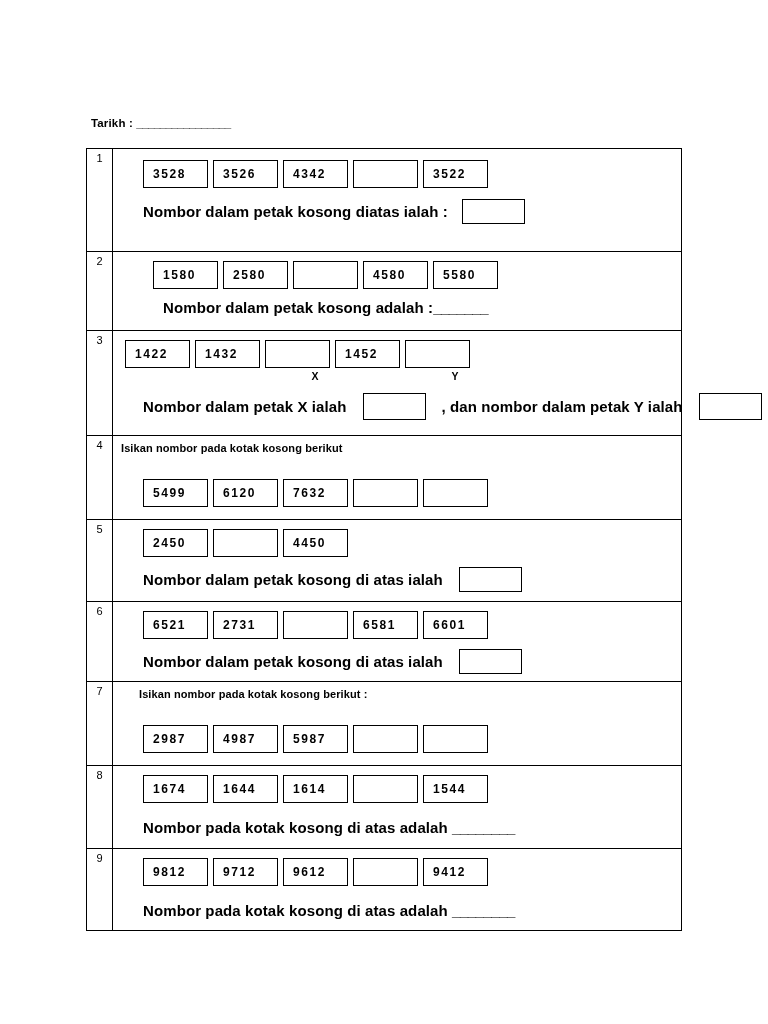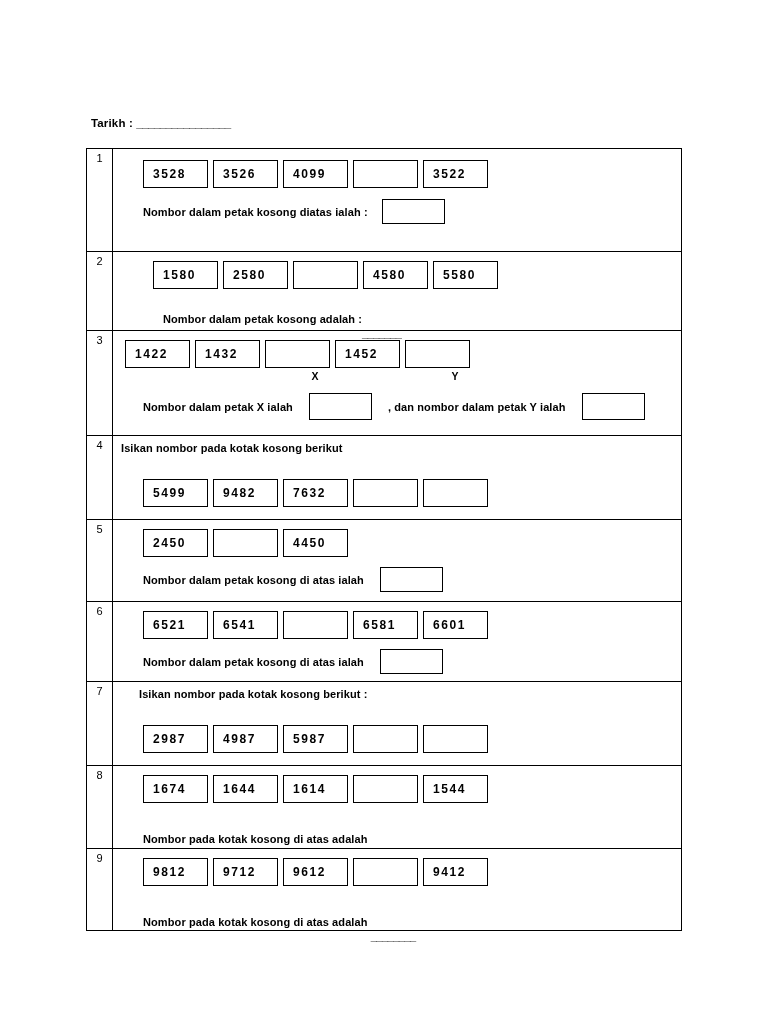--- a/index.html
+++ b/index.html
@@ -105,36 +105,35 @@
     top: 0;
     font-size: 10.5px;
     font-weight: bold;
     transform: translateX(-50%);
   }
 
   
   .sentence {
     display: flex;
     align-items: center;
-    font-size: 11px;
+    font-size: 15px;
     font-weight: bold;
     letter-spacing: 0.1px;
     white-space: nowrap;
   }
   .answer-box {
     width: 63px;
     height: 25px;
     border: 1.4px solid #000000;
     box-sizing: border-box;
     background: #ffffff;
   }
   .answer-box.tall { height: 27px; }
   .underscore {
     letter-spacing: -0.5px;
-    margin-top: 28px;
   }
 
   .instr {
     font-size: 11px;
     font-weight: bold;
     letter-spacing: 0.1px;
     white-space: nowrap;
   }
   .gap-s { margin-left: 16px; text-align: right; }
   .gap-m { margin-left: 14px; }
@@ -152,21 +151,21 @@
   <table class="qtable">
     <tbody>
 
       <tr>
         <td class="num-cell">1</td>
         <td class="body-cell">
           <div style="height:102px;position:relative;">
             <div class="boxrow" style="position:absolute;left:30px;top:11px;">
               <div class="nbox">3528</div>
               <div class="nbox">3526</div>
-              <div class="nbox">4099</div>
+              <div class="nbox">4342</div>
               <div class="nbox blank"></div>
               <div class="nbox">3522</div>
             </div>
             <div class="sentence" style="position:absolute;left:30px;top:50px;">
               <span>Nombor dalam petak kosong diatas ialah :</span>
               <span class="answer-box gap-m"></span>
             </div>
           </div>
         </td>
       </tr>
@@ -215,21 +214,21 @@
         </td>
       </tr>
 
       <tr>
         <td class="num-cell">4</td>
         <td class="body-cell">
           <div style="height:83px;position:relative;">
             <div class="instr" style="position:absolute;left:8px;top:6px;">Isikan nombor pada kotak kosong berikut</div>
             <div class="boxrow" style="position:absolute;left:30px;top:43px;">
               <div class="nbox">5499</div>
-              <div class="nbox">9482</div>
+              <div class="nbox">6120</div>
               <div class="nbox">7632</div>
               <div class="nbox blank"></div>
               <div class="nbox blank"></div>
             </div>
           </div>
         </td>
       </tr>
 
       <tr>
         <td class="num-cell">5</td>
@@ -247,21 +246,21 @@
           </div>
         </td>
       </tr>
 
       <tr>
         <td class="num-cell">6</td>
         <td class="body-cell">
           <div style="height:79px;position:relative;">
             <div class="boxrow" style="position:absolute;left:30px;top:9px;">
               <div class="nbox">6521</div>
-              <div class="nbox">6541</div>
+              <div class="nbox">2731</div>
               <div class="nbox blank"></div>
               <div class="nbox">6581</div>
               <div class="nbox">6601</div>
             </div>
             <div class="sentence" style="position:absolute;left:30px;top:47px;">
               <span>Nombor dalam petak kosong di atas ialah</span>
               <span class="answer-box gap-s"></span>
             </div>
           </div>
         </td>

